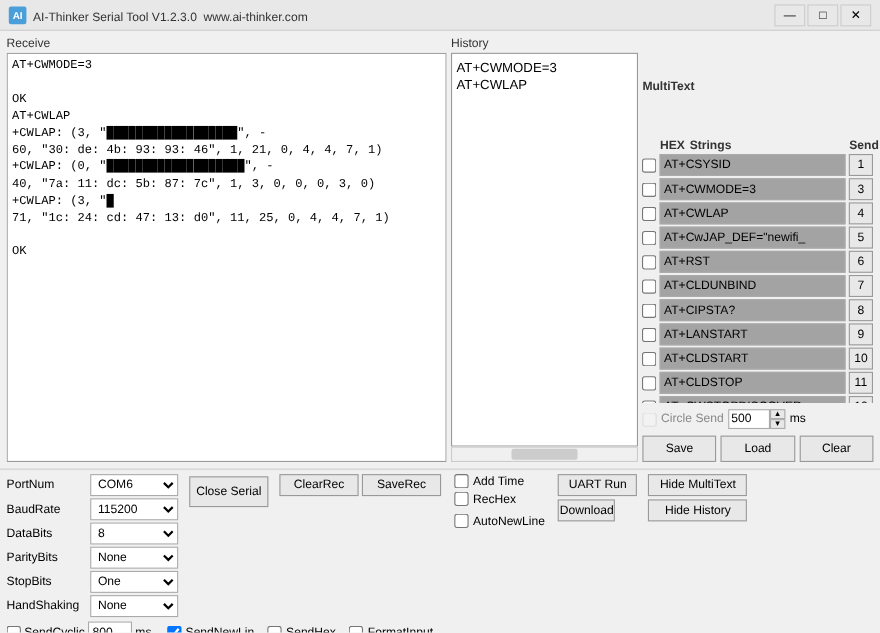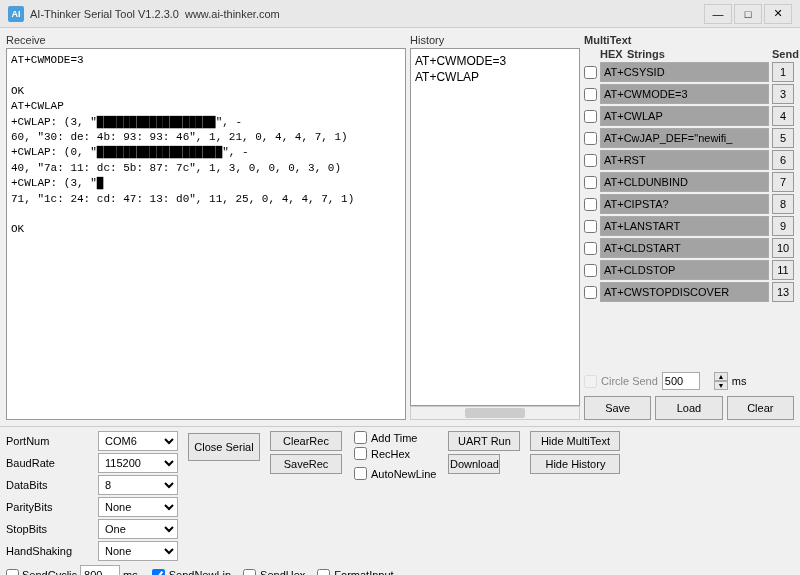--- a/index.html
+++ b/index.html
@@ -7,21 +7,21 @@
     
     .title-bar {
       background: #e8e8e8;
       border-bottom: 1px solid #ccc;
       height: 28px;
       display: flex;
       align-items: center;
       padding: 0 8px;
       justify-content: space-between;
     }
-    .title-bar-left { display: flex; align-items: center; gap: 6px; }
+    .title-bar-left { display: flex; align-items: flex-end; gap: 6px; }
     .title-bar-icon { width: 16px; height: 16px; background: #4a9eda; border-radius: 2px; display: flex; align-items: center; justify-content: center; color: white; font-size: 9px; font-weight: bold; }
     .title-bar-text { font-size: 11px; color: #333; }
     .title-bar-controls { display: flex; gap: 2px; }
     .tb-btn { width: 28px; height: 20px; background: #e8e8e8; border: 1px solid #ccc; cursor: pointer; display: flex; align-items: center; justify-content: center; font-size: 11px; }
 
     .main-area {
       display: flex;
       height: 398px;
       padding: 6px;
       gap: 4px;
@@ -58,21 +58,21 @@
       flex: 1;
       display: flex;
       flex-direction: column;
     }
     .multitext-header {
       display: flex;
       justify-content: space-between;
       align-items: center;
       margin-bottom: 2px;
     }
-    .mt-col-header { font-size: 11px; color: #333; font-weight: bold; }
+    .mt-col-header { font-size: 11px; color: #333; font-weight: bold; margin-top: 39px; }
     .mt-rows { flex: 1; overflow-y: auto; }
     .mt-row {
       display: flex;
       align-items: center;
       gap: 3px;
       margin-bottom: 2px;
     }
     .mt-checkbox { width: 13px; height: 13px; cursor: pointer; }
     .mt-input {
       flex: 1;
@@ -129,42 +129,42 @@
       margin-bottom: 4px;
     }
     .left-settings {
       display: flex;
       flex-direction: column;
       gap: 2px;
     }
     .setting-row {
       display: flex;
       align-items: center;
-      gap: 20px;
+      gap: 4px;
     }
     .setting-label { font-size: 11px; width: 72px; }
     .setting-select {
       height: 20px;
       border: 1px solid #aaa;
       background: white;
       font-size: 11px;
       padding: 0 2px;
       width: 80px;
     }
     .close-serial-btn {
       height: 42px;
       width: 72px;
       background: #e8e8e8;
       border: 1px solid #999;
       cursor: pointer;
       font-size: 11px;
     }
     .mid-buttons {
       display: flex;
-      flex-direction: column;
+      flex-direction: row;
       gap: 3px;
     }
     .mid-btn {
       width: 72px;
       height: 20px;
       background: #e8e8e8;
       border: 1px solid #999;
       cursor: pointer;
       font-size: 11px;
     }
@@ -206,21 +206,21 @@
       flex: 0 0 400px;
       flex-direction: column;
       height: 100%;
     }
     .text-area-wrapper {
       flex: 1;
       display: flex;
       overflow: hidden;
     }
     
-    .spinner-container { display: flex; align-items: flex-start; gap: 14px; }
+    .spinner-container { display: flex; align-items: flex-start; }
     .spinner-input { width: 38px; height: 18px; border: 1px solid #aaa; font-size: 11px; padding: 0 2px; }
     .spinner-btns { display: flex; flex-direction: column; }
     .spin-btn { width: 14px; height: 9px; background: #e8e8e8; border: 1px solid #aaa; cursor: pointer; font-size: 7px; line-height: 1; display: flex; align-items: center; justify-content: center; }
   </style>
 </head>
 <body>
 
 <div class="title-bar">
   <div class="title-bar-left">
     <div class="title-bar-icon">AI</div>

